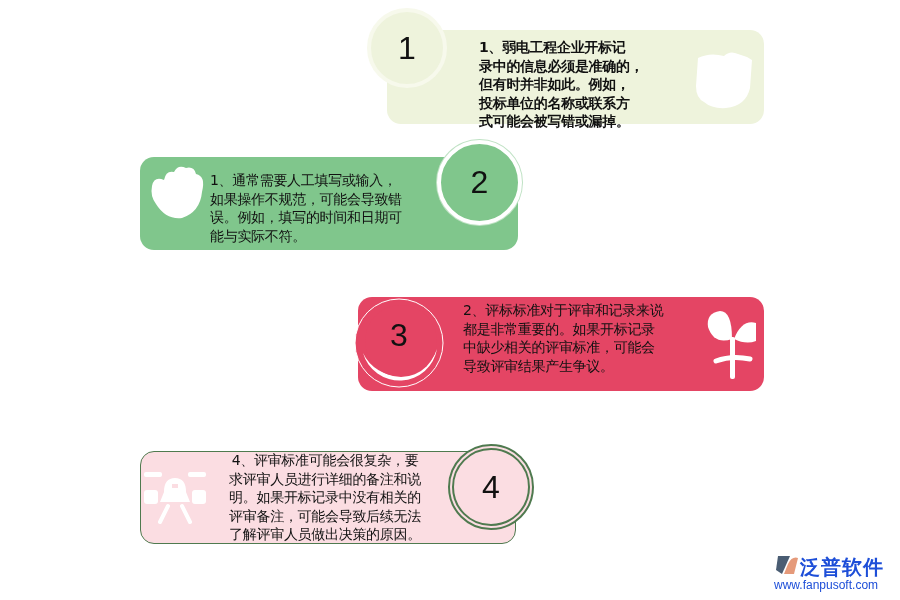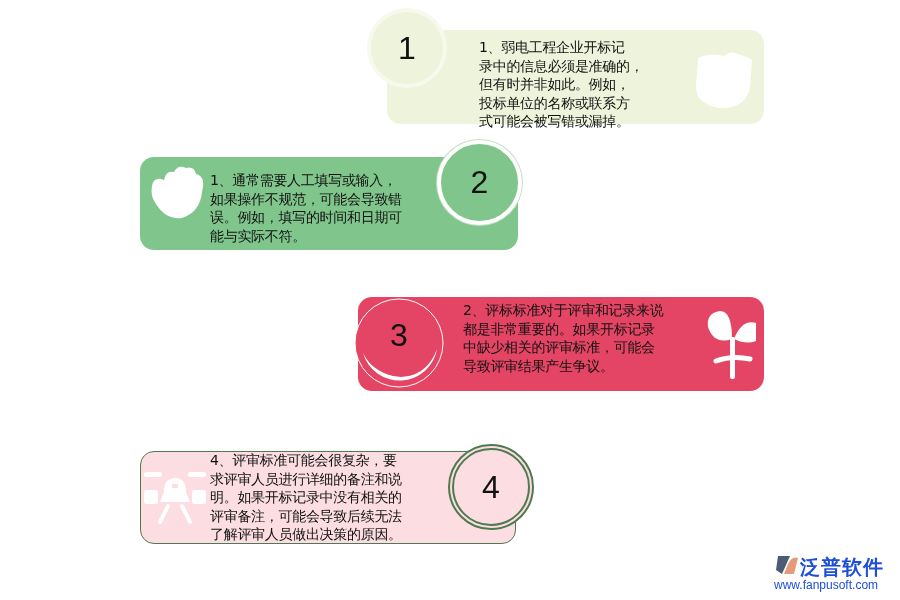--- a/index.html
+++ b/index.html
@@ -18,39 +18,39 @@
     .circle {
       position: absolute; border-radius: 50%; box-sizing: border-box;
       display: flex; align-items: center; justify-content: center;
       font-family: "Liberation Sans", sans-serif; font-size: 32px; color: #111;
     }
     .deco { position: absolute; }
 
     
     #card1 { left: 387px; top: 30px; width: 377px; height: 94px; background: #eef3dc; }
     #circle1 { left: 367px; top: 8px; width: 80px; height: 80px; background: #eef3dc; border: 4px solid #f7f9ec; }
-    #text1 { left: 479px; top: 38px; width: 200px; }
+    #text1 { left: 479px; top: 38px; width: 200px; font-weight: bold; }
     #deco1 { left: 690px; top: 48px; width: 66px; height: 62px; }
 
     
     #card2 { left: 140px; top: 157px; width: 378px; height: 93px; background: #80c68c; }
     #circle2 { left: 437px; top: 140px; width: 85px; height: 85px; background: #80c68c; border: 4px solid #ffffff; box-shadow: 0 0 0 1px #bfe2c4; }
     #text2 { left: 210px; top: 171px; width: 230px; }
     #deco2 { left: 148px; top: 162px; width: 62px; height: 58px; }
 
     
     #card3 { left: 358px; top: 297px; width: 406px; height: 94px; background: #e44564; }
     #circle3 { left: 353px; top: 297px; width: 92px; height: 92px; background: transparent; }
     #text3 { left: 463px; top: 301px; width: 240px; }
     #deco3 { left: 706px; top: 305px; width: 52px; height: 76px; }
 
     
     #card4 { left: 140px; top: 451px; width: 376px; height: 93px; background: #fbdde2; border: 1.5px solid #4f7a4f; }
     #circle4 { left: 448px; top: 444px; width: 86px; height: 86px; background: #fbdde2; border: 6px double #4f7a4f; }
-    #text4 { left: 210px; top: 451px; width: 230px; }
+    #text4 { left: 210px; top: 451px; width: 230px; text-align: center; }
     #deco4 { left: 142px; top: 470px; width: 68px; height: 58px; }
 
     
     #logo { position: absolute; left: 768px; top: 552px; width: 128px; height: 44px; }
     #logo-name { position: absolute; left: 32px; top: 2px; font-size: 20px; color: #1d4ed8; letter-spacing: 1px; font-weight: bold; }
     #logo-url { position: absolute; left: 6px; top: 26px; font-family: Liberation Sans, sans-serif; font-size: 12px; color: #1d4ed8; }
     #logo-mark { position: absolute; left: 6px; top: 2px; width: 26px; height: 22px; }
   </style>
 </head>
 <body>

